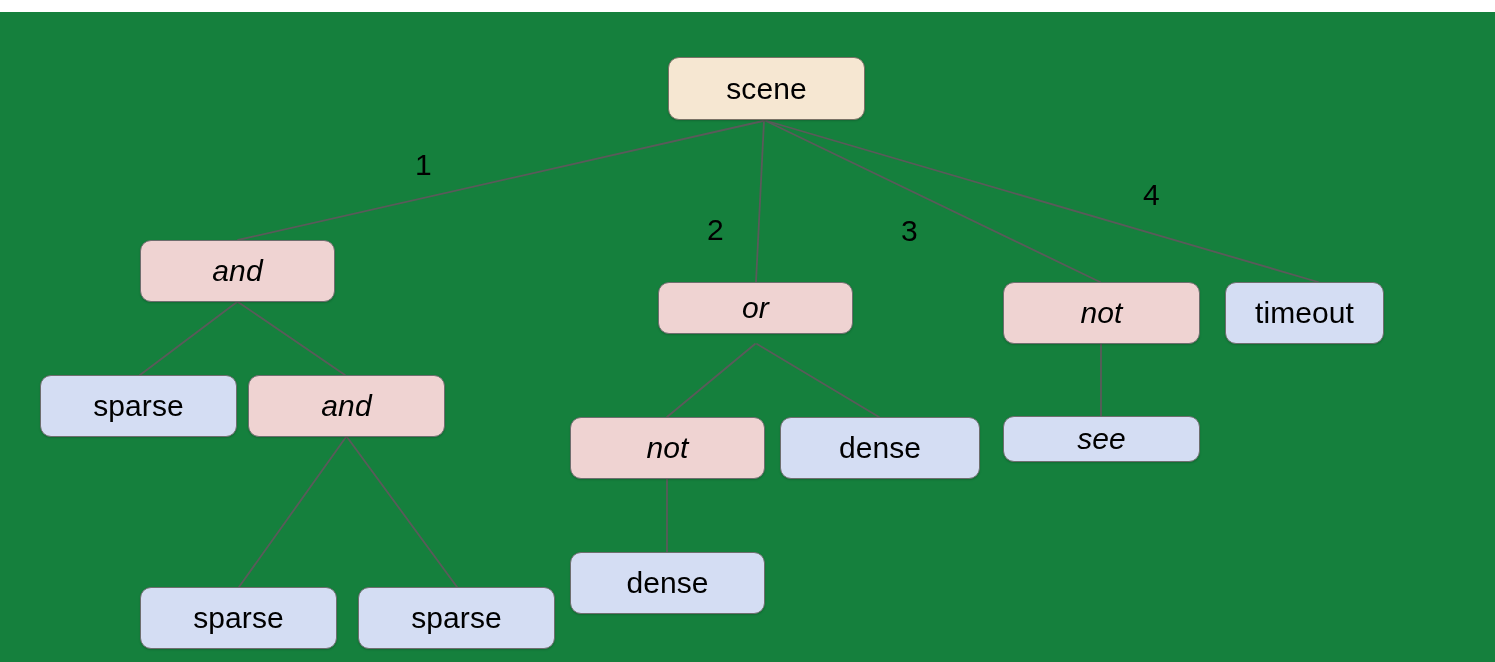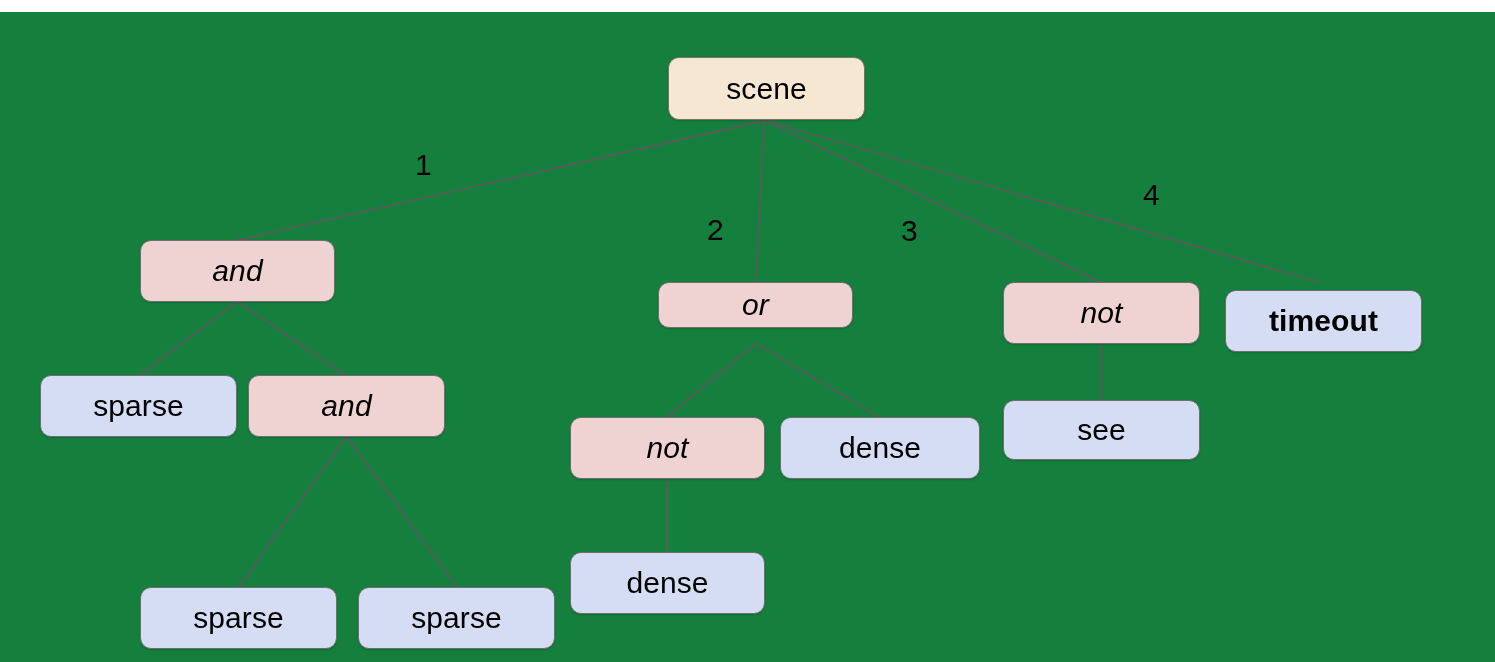--- a/index.html
+++ b/index.html
@@ -71,42 +71,42 @@
       <line x1="667" y1="467" x2="667" y2="540" stroke="#5a5a5a" stroke-width="1.8" stroke-linecap="round"></line>
       <line x1="1101" y1="332" x2="1101" y2="405" stroke="#5a5a5a" stroke-width="1.8" stroke-linecap="round"></line>
     </svg>
   <div id="node-layer">
       <div class="node node-root" style="left: 668px; top: 45px; width: 197px; height: 63px;">
         <span>scene</span>
       </div>
       <div class="node node-op" style="left: 140px; top: 228px; width: 195px; height: 62px;">
         <span>and</span>
       </div>
-      <div class="node node-op" style="left: 658px; top: 270px; width: 195px; height: 46px;">
+      <div class="node node-op" style="left: 658px; top: 270px; width: 195px; height: 52px;">
         <span>or</span>
       </div>
       <div class="node node-op" style="left: 1003px; top: 270px; width: 197px; height: 62px;">
         <span>not</span>
       </div>
-      <div class="node node-term" style="left: 1225px; top: 278px; width: 197px; height: 62px; font-weight: bold;">
+      <div class="node node-term" style="left: 1225px; top: 270px; width: 159px; height: 62px;">
         <span>timeout</span>
       </div>
       <div class="node node-term" style="left: 40px; top: 363px; width: 197px; height: 62px;">
         <span>sparse</span>
       </div>
       <div class="node node-op" style="left: 248px; top: 363px; width: 197px; height: 62px;">
         <span>and</span>
       </div>
       <div class="node node-op" style="left: 570px; top: 405px; width: 195px; height: 62px;">
         <span>not</span>
       </div>
       <div class="node node-term" style="left: 780px; top: 405px; width: 200px; height: 62px;">
         <span>dense</span>
       </div>
-      <div class="node node-term" style="left: 1003px; top: 388px; width: 197px; height: 60px;">
+      <div class="node node-term" style="left: 1003px; top: 404px; width: 197px; height: 46px; font-style: italic;">
         <span>see</span>
       </div>
       <div class="node node-term" style="left: 570px; top: 540px; width: 195px; height: 62px;">
         <span>dense</span>
       </div>
       <div class="node node-term" style="left: 140px; top: 575px; width: 197px; height: 62px;">
         <span>sparse</span>
       </div>
       <div class="node node-term" style="left: 358px; top: 575px; width: 197px; height: 62px;">
         <span>sparse</span>

